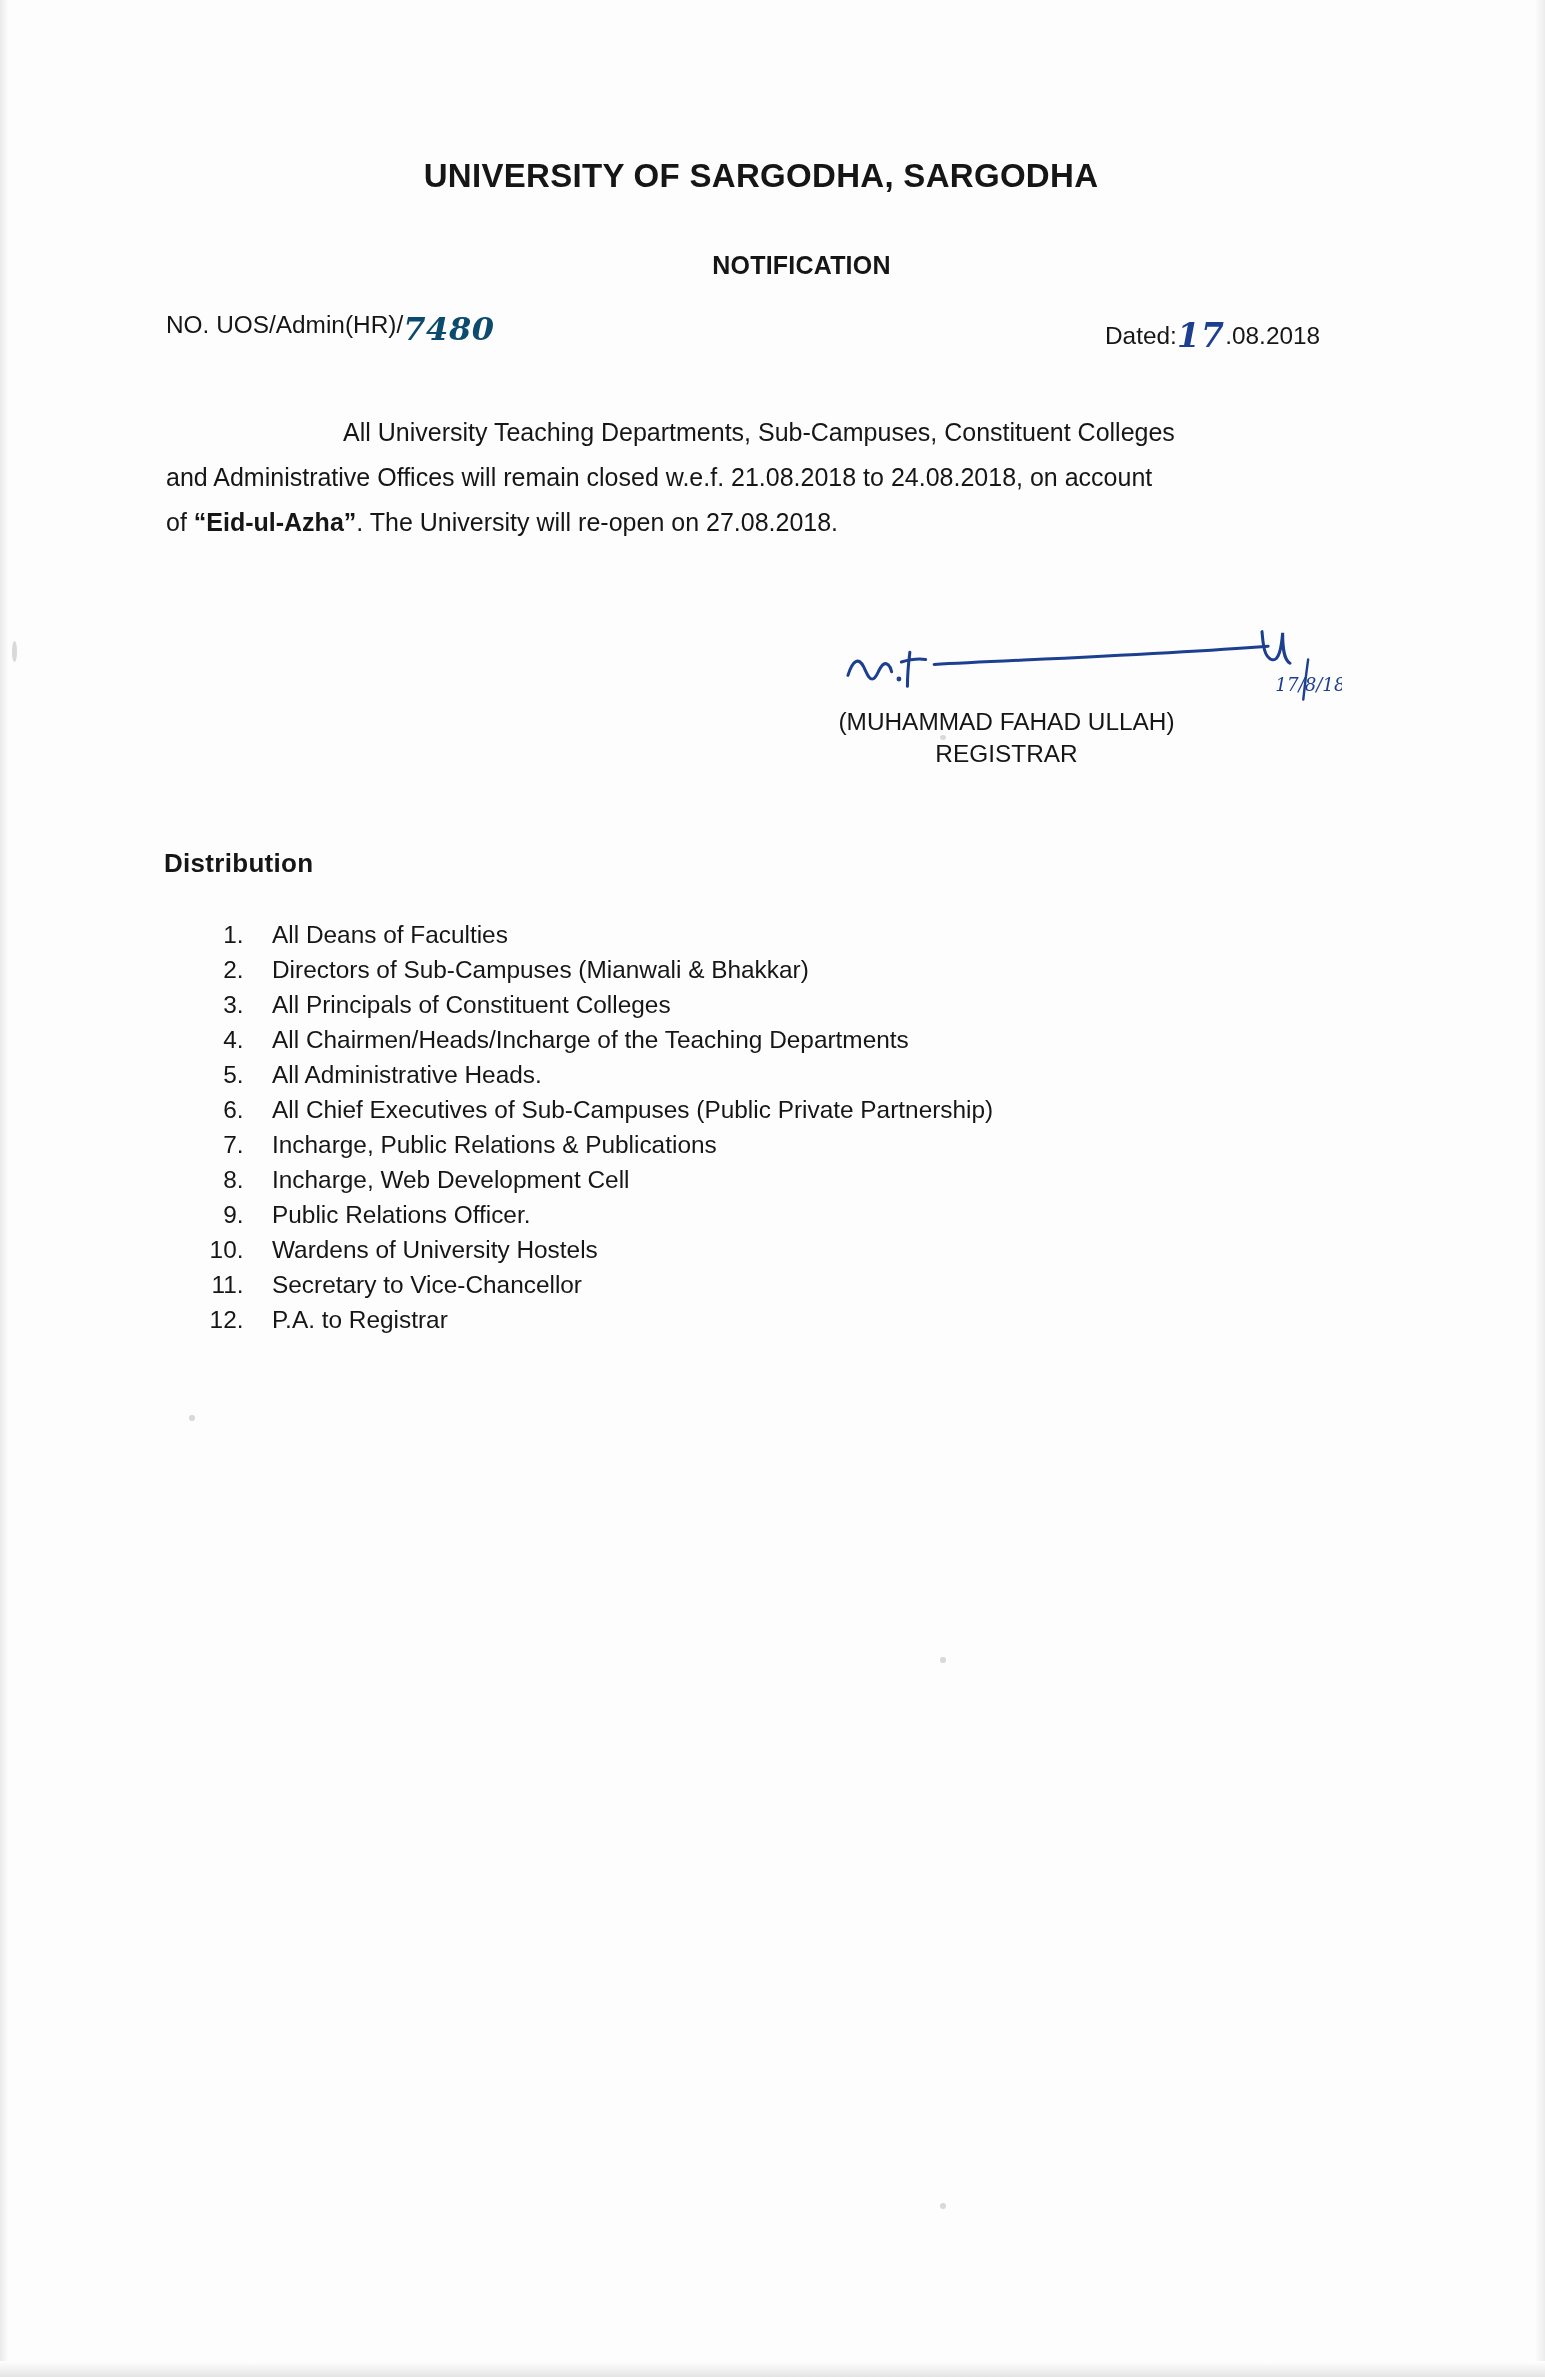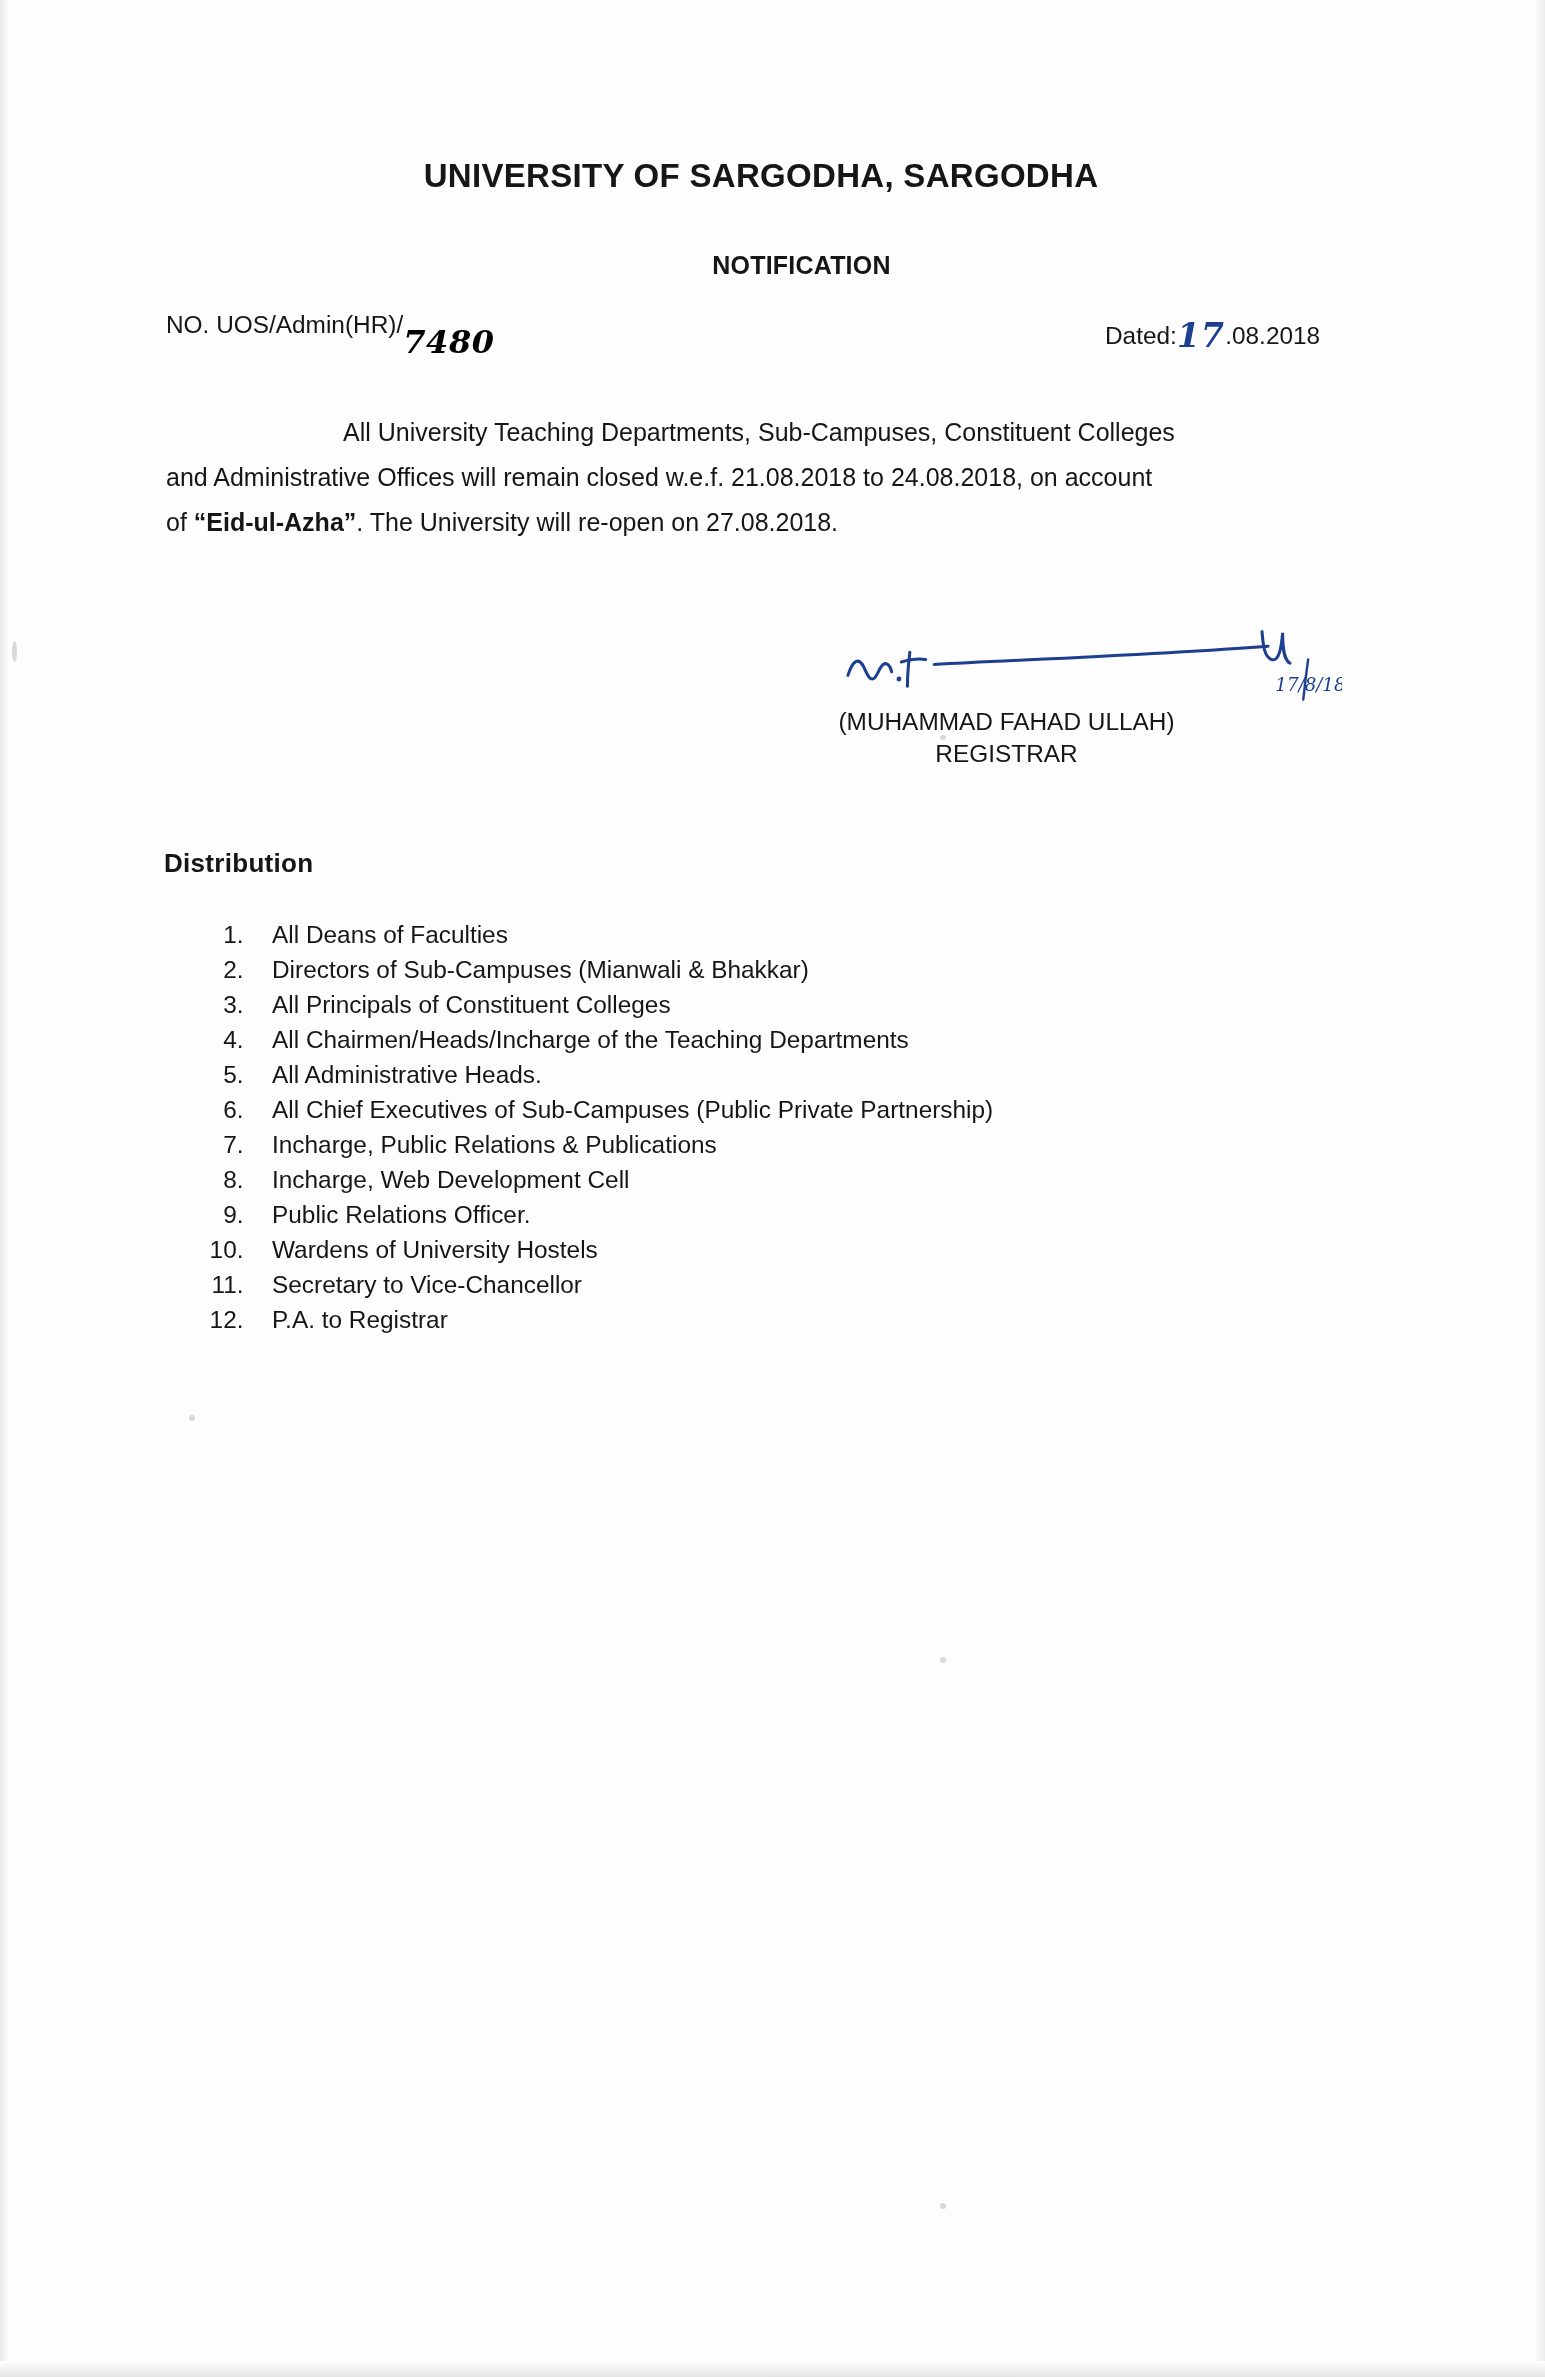--- a/index.html
+++ b/index.html
@@ -74,24 +74,24 @@
     top: 303px;
     left: 166px;
     font-size: 24.4px;
     color: #161616;
   }
   .ref-no-hand {
     font-family: "DejaVu Serif", serif;
     font-style: italic;
     font-weight: bold;
     font-size: 32px;
-    color: #000000;
+    color: #0c4a6e;
     letter-spacing: 0.6px;
     position: relative;
-    top: 20px;
+    top: 7px;
   }
   .dated {
     position: absolute;
     top: 313px;
     left: 1105px;
     font-size: 24.4px;
     color: #161616;
   }
   .dated-hand {
     font-family: "DejaVu Serif", serif;

